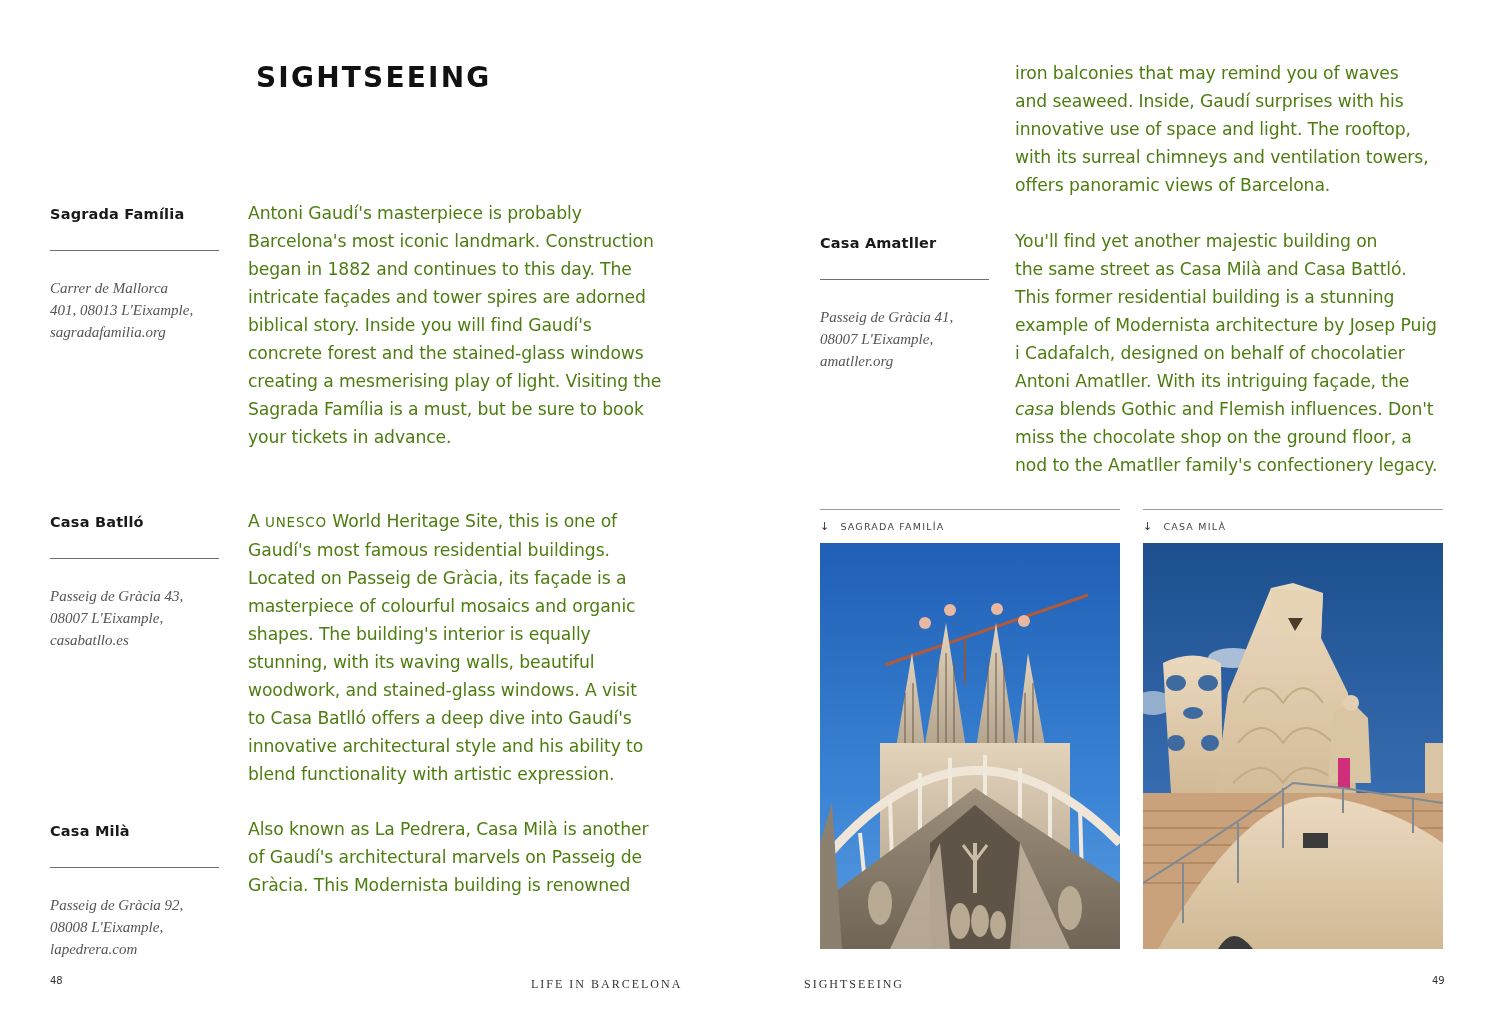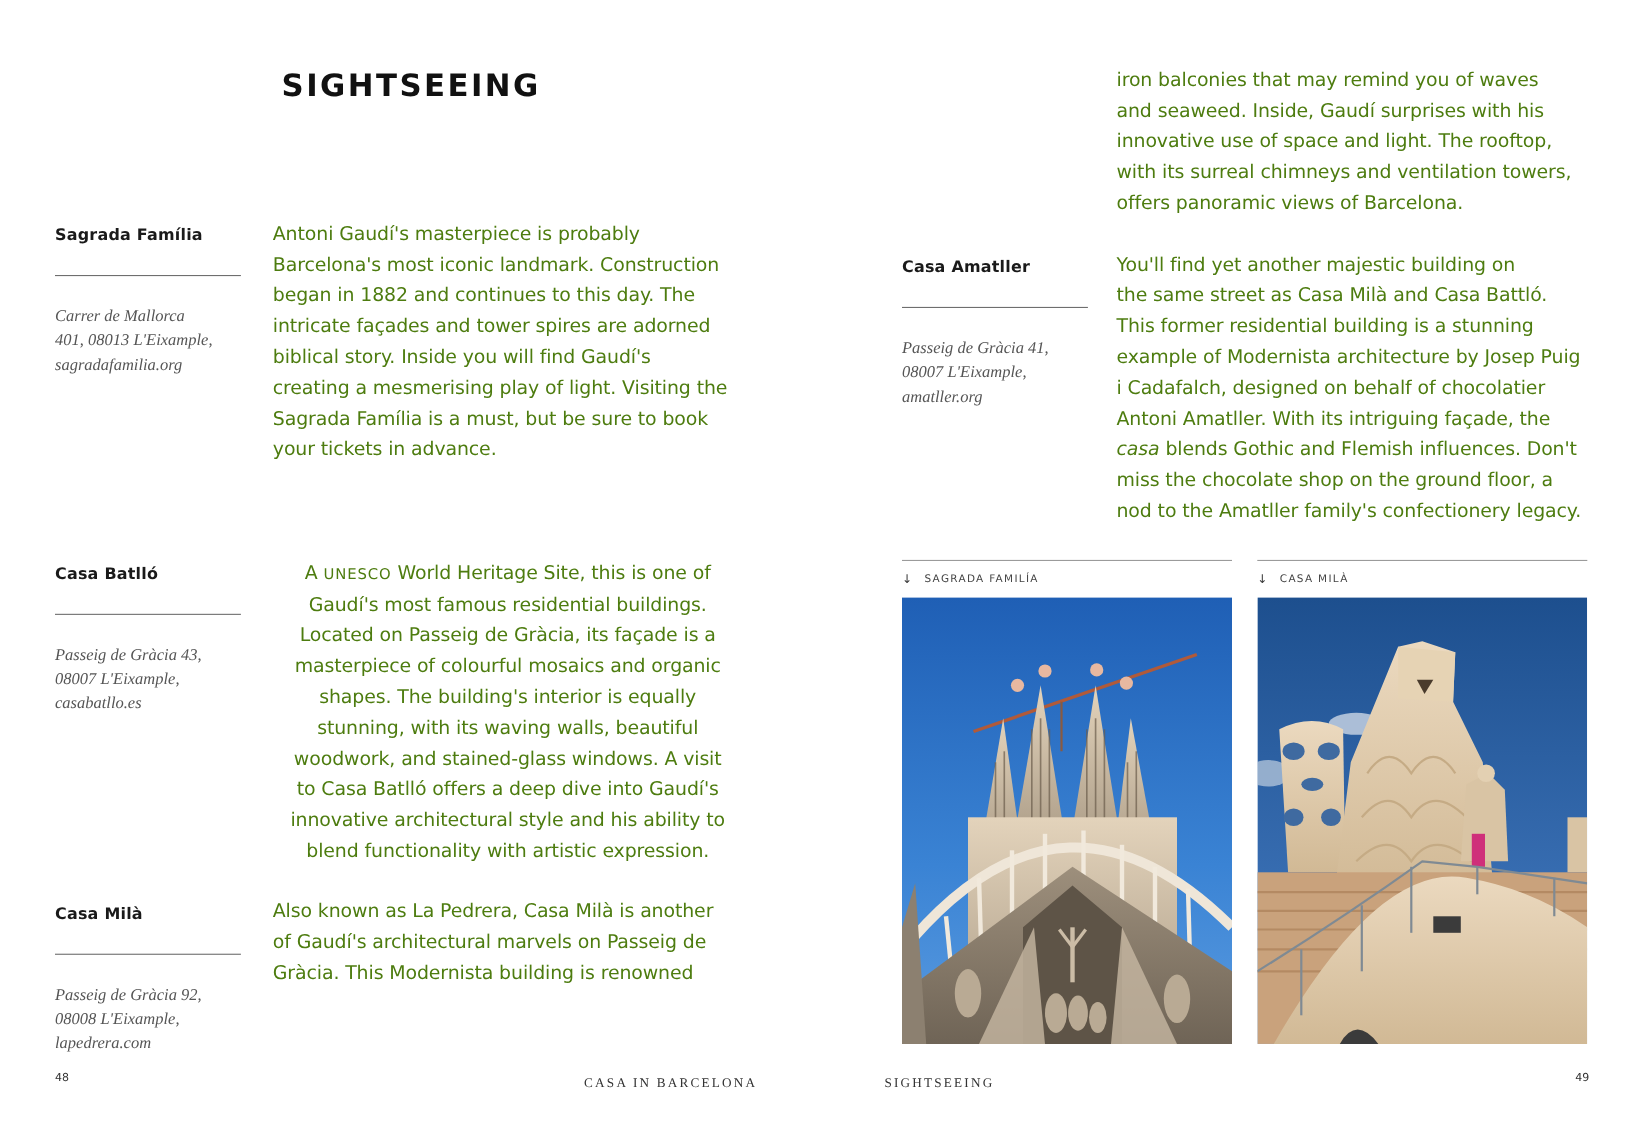--- a/index.html
+++ b/index.html
@@ -126,34 +126,35 @@
       <span>401, 08013 L'Eixample,</span>
       <span>sagradafamilia.org</span>
     </div>
   </div>
   <div class="body-text" style="left:248px; top:199px;">
     <span class="line">Antoni Gaudí's masterpiece is probably</span>
     <span class="line">Barcelona's most iconic landmark. Construction</span>
     <span class="line">began in 1882 and continues to this day. The</span>
     <span class="line">intricate façades and tower spires are adorned</span>
     <span class="line">biblical story. Inside you will find Gaudí's</span>
+    <span class="line">concrete forest and the stained-glass windows</span>
     <span class="line">creating a mesmerising play of light. Visiting the</span>
     <span class="line">Sagrada Família is a must, but be sure to book</span>
     <span class="line">your tickets in advance.</span>
   </div>
 
   <div class="entry-side" style="left:50px; top:512px;">
     <div class="entry-name">Casa Batlló</div>
     <div class="entry-address">
       <span>Passeig de Gràcia 43,</span>
       <span>08007 L'Eixample,</span>
       <span>casabatllo.es</span>
     </div>
   </div>
-  <div class="body-text" style="left:264px; top:507px;text-align:center;">
+  <div class="body-text" style="left:248px; top:507px;">
     <span class="line"><span>A </span><span class="smallcaps">UNESCO</span><span> World Heritage Site, this is one of</span></span>
     <span class="line">Gaudí's most famous residential buildings.</span>
     <span class="line">Located on Passeig de Gràcia, its façade is a</span>
     <span class="line">masterpiece of colourful mosaics and organic</span>
     <span class="line">shapes. The building's interior is equally</span>
     <span class="line">stunning, with its waving walls, beautiful</span>
     <span class="line">woodwork, and stained-glass windows. A visit</span>
     <span class="line">to Casa Batlló offers a deep dive into Gaudí's</span>
     <span class="line">innovative architectural style and his ability to</span>
     <span class="line">blend functionality with artistic expression.</span>
@@ -345,17 +346,17 @@
         <line x1="40" y1="320" x2="40" y2="380"></line>
         <line x1="95" y1="280" x2="95" y2="340"></line>
         <line x1="140" y1="245" x2="140" y2="305"></line>
         <line x1="200" y1="245" x2="200" y2="270"></line>
         <line x1="270" y1="255" x2="270" y2="290"></line>
       </g>
     </svg>
   </div>
 
   <div class="page-number" style="left:50px;">48</div>
-  <div class="footer" style="left:531px;">CASA IN BARCELONA</div>
+  <div class="footer" style="left:531px;">LIFE IN BARCELONA</div>
   <div class="footer" style="left:804px;">SIGHTSEEING</div>
   <div class="page-number" style="left:1432px;">49</div>
 
 </div>
 
 </body></html>

